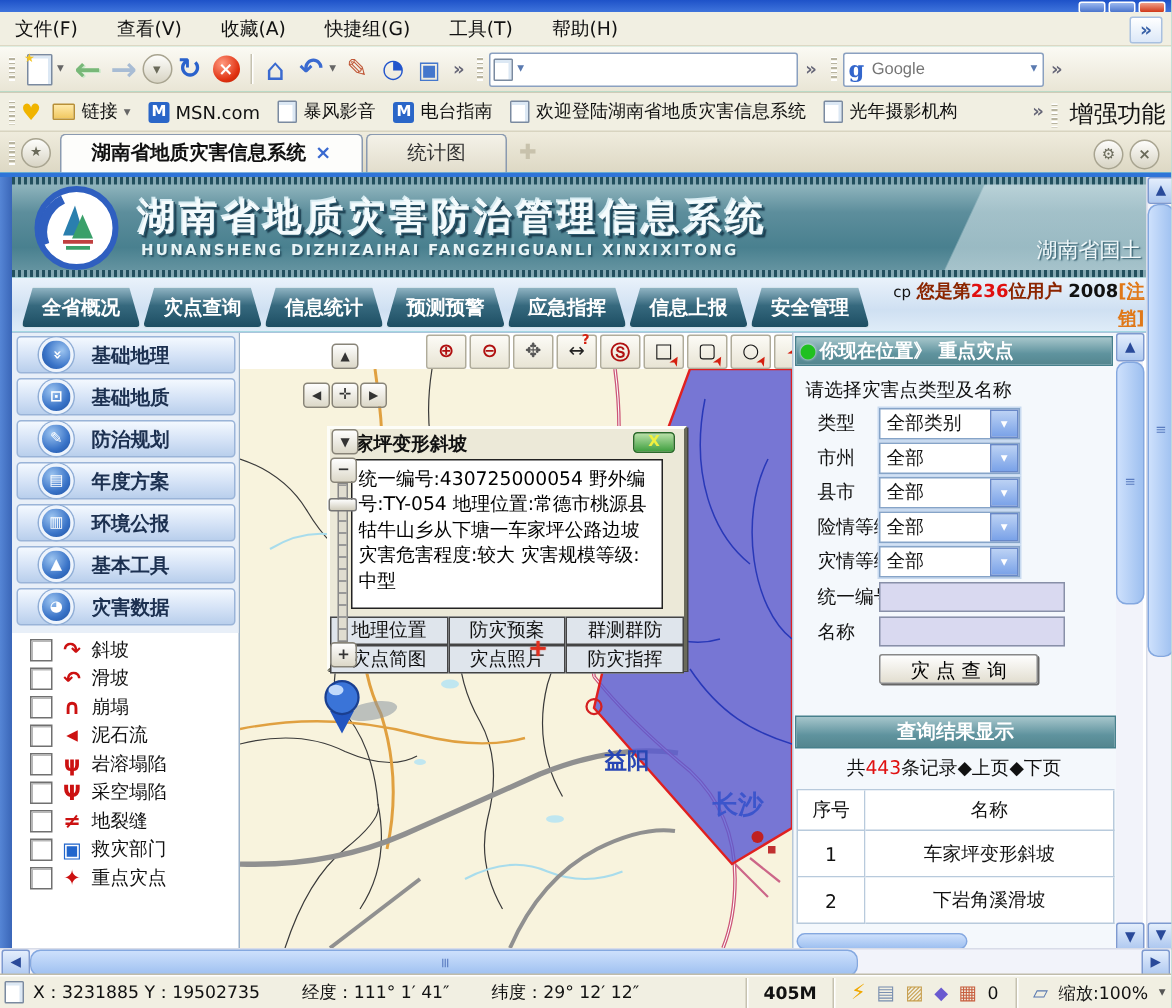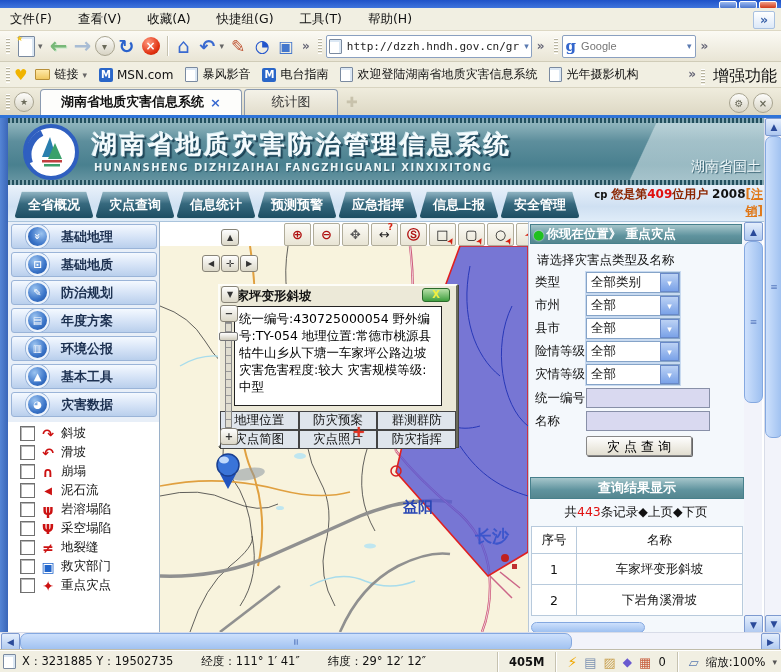--- a/index.html
+++ b/index.html
@@ -40,21 +40,21 @@
        display:flex;align-items:center;justify-content:center;position:relative;font-size:13px;}
   .mtcur{position:absolute;right:0px;bottom:-1px;color:#d42010;font-size:9px;transform:rotate(-60deg);}
   .panbtn{position:absolute;width:16px;height:15px;background:linear-gradient(#fefefe,#dcd8c8);border:1px solid #888478;border-radius:3px;
        display:flex;align-items:center;justify-content:center;font-size:10px;color:#333;font-weight:bold;z-index:30;}
   .selbox{position:absolute;left:57px;width:92px;height:19px;background:#fff;border:1px solid #86a4c8;box-shadow:0 0 0 1px #c8daf0;
        display:flex;align-items:center;}
   .selval{flex:1;padding-left:4px;font-size:12.5px;}
   .seldd{width:17px;height:17px;background:linear-gradient(#bcd2f4,#7aa2e8);border:1px solid #6888c8;color:#fff;font-size:9px;
        display:flex;align-items:center;justify-content:center;}
   .txtin{position:absolute;left:57px;width:118px;height:16px;background:#d9d9f0;border:1px solid #8890a8;}
-  .plabel{position:absolute;left:6px;font-size:12.5px;color:#111;white-space:nowrap;}
+  .plabel{position:absolute;left:16px;font-size:12.5px;color:#111;white-space:nowrap;}
   .tealhdr{background:linear-gradient(#a6c6cb,#5f939e 60%,#54868f);border:1px solid #47808c;color:#fff;font-weight:bold;
        display:flex;align-items:center;}
   .rescell{border-right:1px solid #b8cadc;border-bottom:1px solid #b8cadc;display:flex;align-items:center;justify-content:center;
        font-size:12.5px;background:#fff;}
   .popbtn{border:1px solid #444;background:#dfe5ec;font-size:12.5px;display:flex;align-items:center;justify-content:center;}
   .slink{color:#e07818;font-weight:bold;}
 </style>
 </head>
 <body>
 
@@ -112,21 +112,20 @@
     <div class="tbtn">
         <span style="color:#2255cc;font-size:17px;">◔</span>
       </div>
     <div class="tbtn">
         <span style="color:#4477cc;font-size:16px;">▣</span>
       </div>
     <span style="color:#667;font-weight:bold;margin:0 4px;">»</span>
     <div class="grip"></div>
     <div class="flex" style="width:200px;height:21px;background:#fff;border:1px solid #8aa0c0;border-radius:2px;padding:0 2px;gap:3px;">
       <span class="pgico"></span>
-      <input style="flex: 1 1 0%; border: none; outline: none; font-family: &quot;DejaVu Sans Mono&quot;, &quot;Liberation Mono&quot;, monospace; font-size: 11px; color: rgb(34, 34, 34); background: transparent; min-width: 0px;" value="http://dzzh.hndh.gov.cn/gr">
       <span style="color:#5a7ab0;font-size:9px;">▾</span>
     </div>
     <span style="color:#667;font-weight:bold;margin:0 5px;">»</span>
     <div class="grip"></div>
     <div class="flex" style="width:126px;height:21px;background:#fff;border:1px solid #8aa0c0;border-radius:2px;padding:0 3px;gap:3px;">
       <span style="font-family:'DejaVu Serif','Liberation Serif',serif;font-weight:bold;color:#3366cc;font-size:15px;">g</span>
       <input style="flex: 1 1 0%; border: none; outline: none; font-size: 11px; color: rgb(153, 153, 153); background: transparent; min-width: 0px;" placeholder="Google">
       <span style="color:#5a7ab0;font-size:9px;">▾</span>
     </div>
     <span style="color:#667;font-weight:bold;margin:0 5px;">»</span>
@@ -225,22 +224,22 @@
         <span>应急指挥</span>
       </div>
     <div class="navbtn a" style="left:411px;top:6px;width:78px;">
         <span>信息上报</span>
       </div>
     <div class="navbtn a" style="left:492px;top:6px;width:78px;">
         <span>安全管理</span>
       </div>
     <div class="a" style="left:575px;top:1px;width:180px;height:35px;font-size:12px;line-height:17px;text-align:right;">
       <div>
-        <span style="font-size:10px;font-weight:bold;">cp</span>
-        <span style="color:#8b2500;font-weight:bold;"><span>您是第</span><span style="color:#e01010;">409</span><span>位用户</span></span>
+        <span style="font-size:10px;font-weight:normal;">cp</span>
+        <span style="color:#8b2500;font-weight:bold;"><span>您是第</span><span style="color:#e01010;">236</span><span>位用户</span></span>
         <span style="font-weight:bold;">2008</span><span class="slink" style="text-decoration:underline;">[注销]</span>
       </div>
       <div>
         <span style="font-weight:bold;">年7月3日 星期四</span><span class="slink" style="text-decoration:underline;">[退出]</span>
       </div>
     </div>
   </div>
 
   <div class="a" style="left:8px;top:222px;width:757px;height:410px;background:#fff;"></div>
 

